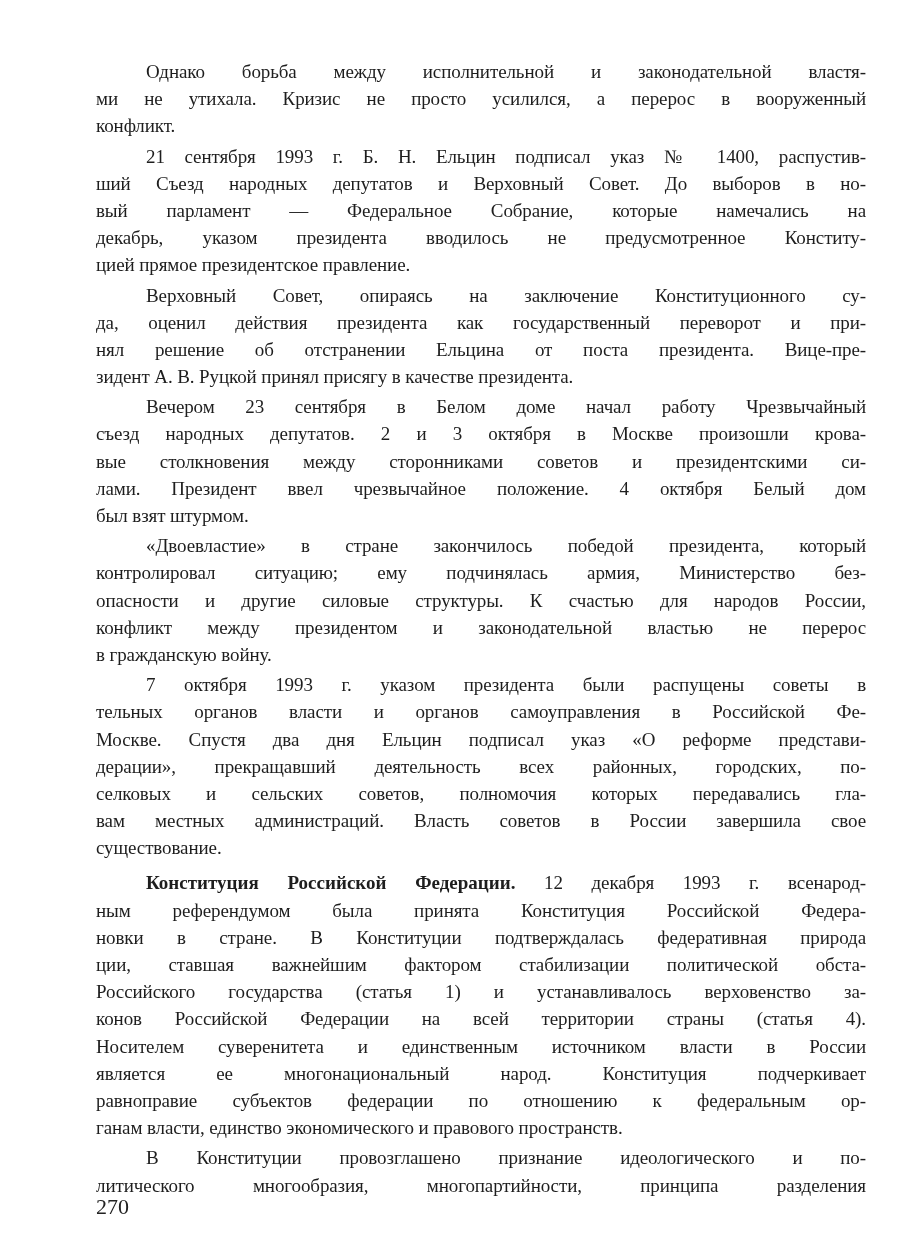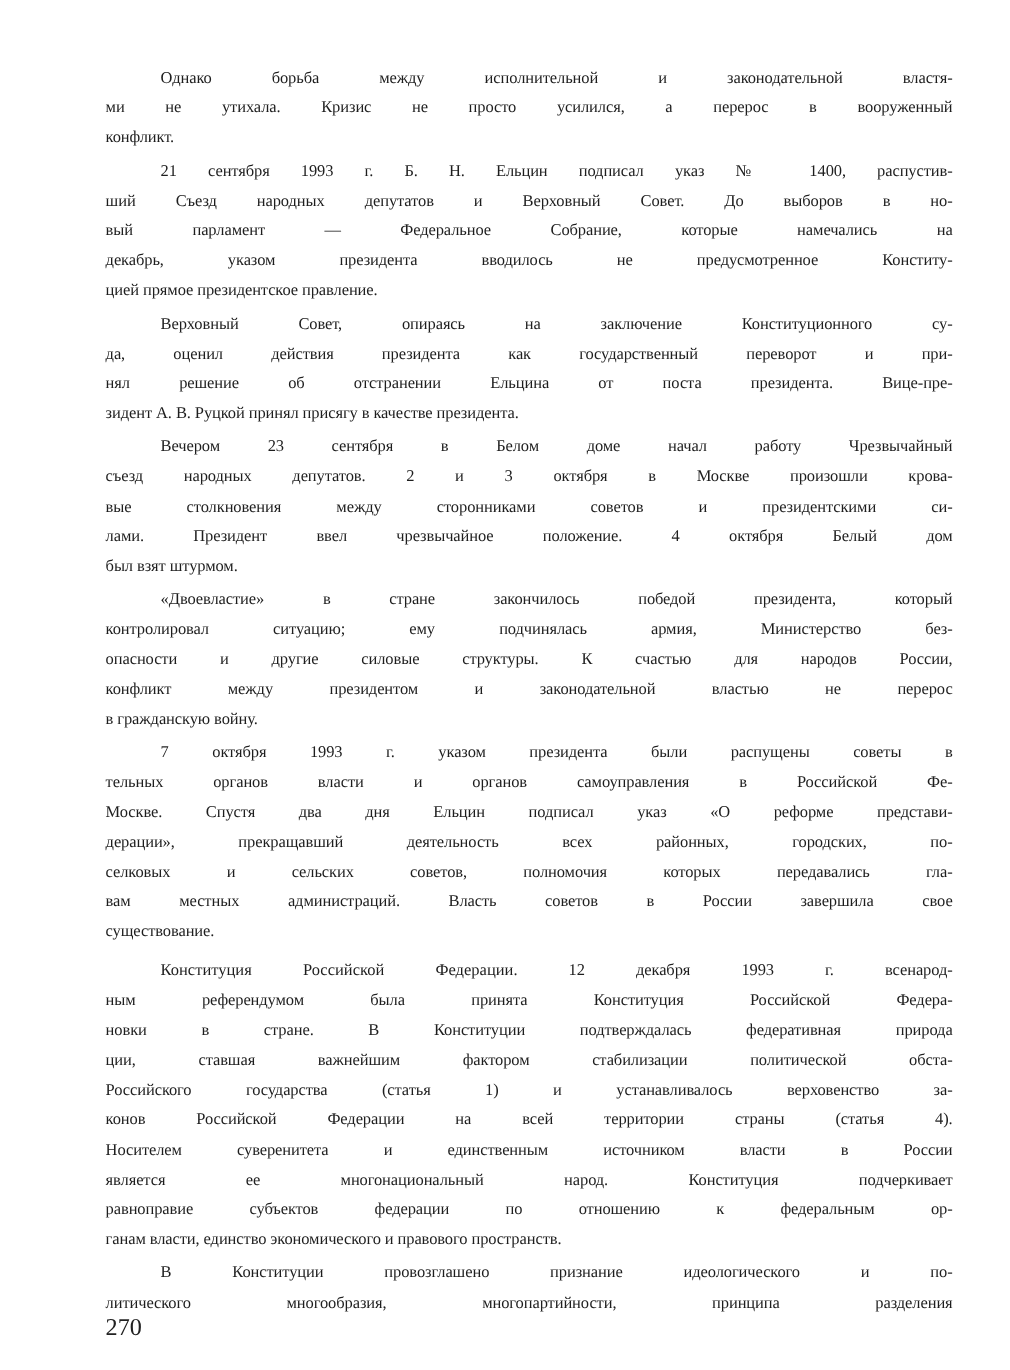--- a/index.html
+++ b/index.html
@@ -19,39 +19,39 @@
       position: absolute;
       left: 96px;
       top: 58px;
       width: 770px;
     }
     .para {
       margin: 0 0 3px 0;
     }
     .line {
       display: block;
-      font-size: 15px;
+      font-size: 19px;
       line-height: 27.2px;
       height: 27.2px;
       white-space: nowrap;
       text-align: justify;
       text-align-last: justify;
       letter-spacing: -0.1px;
     }
     .line.first {
       padding-left: 50px;
     }
     .line.last {
       text-align-last: left;
     }
     .para.gap-before {
       margin-top: 8px;
     }
     .lead {
-      font-weight: normal;
+      font-weight: bold;
       letter-spacing: 0;
     }
     .page-number {
       position: absolute;
       left: 96px;
       top: 1194px;
       font-size: 22px;
       line-height: 26px;
       color: #222;
     }

